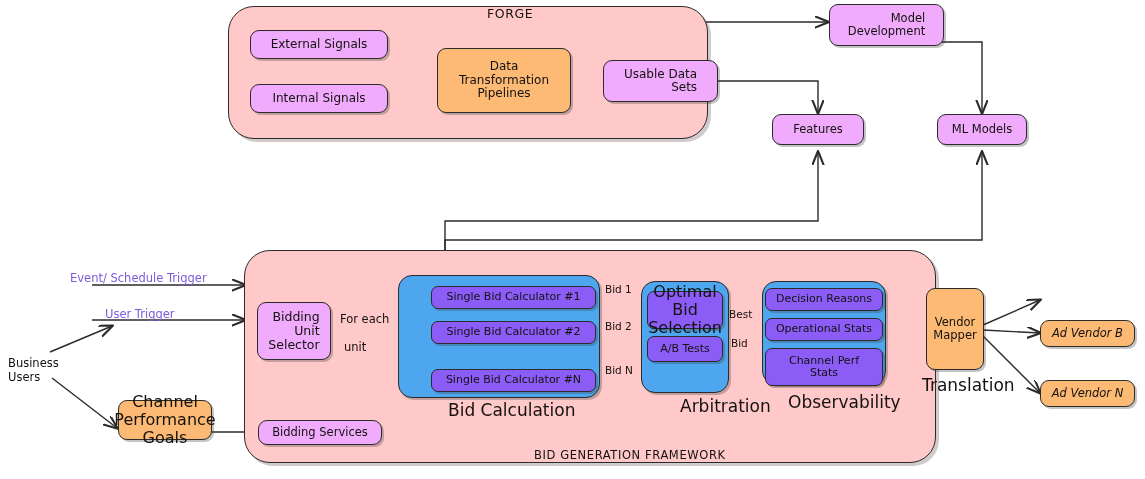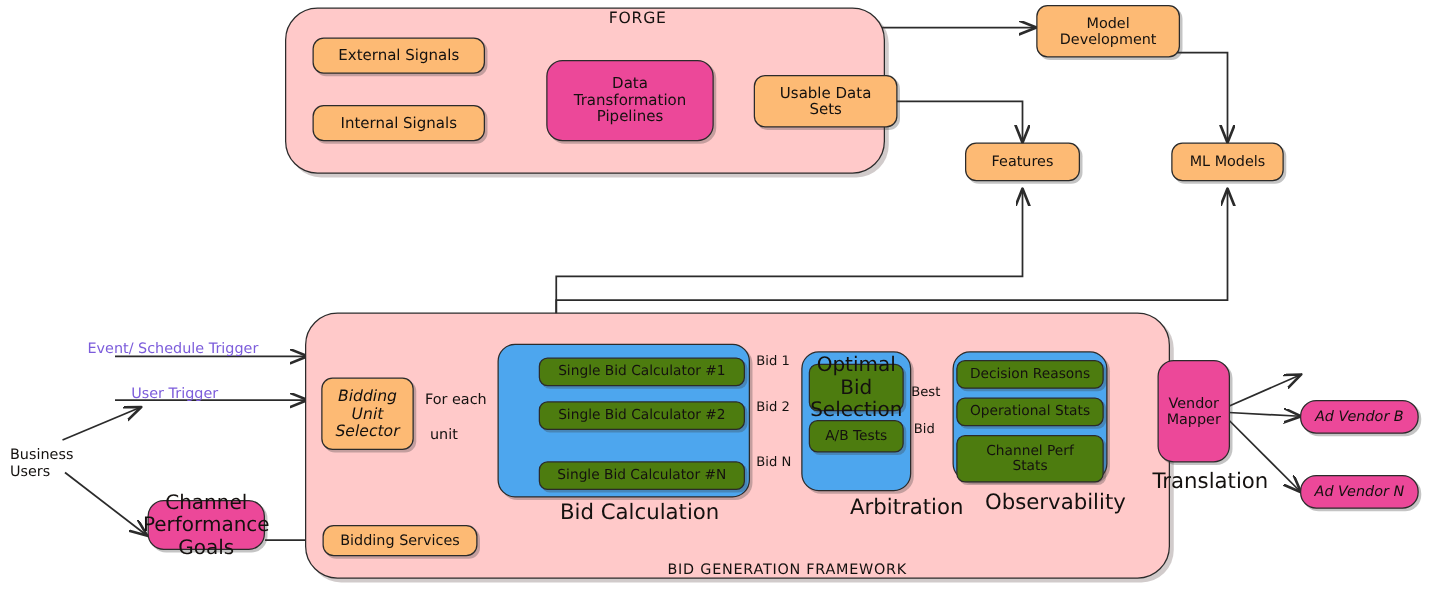--- a/index.html
+++ b/index.html
@@ -16,23 +16,23 @@
     text-align:center;line-height:1.12;
     border:1.6px solid #2b2b2b;
     border-radius:9px;
     box-shadow:2px 2px 0 rgba(60,60,60,.30);
     font-family:"DejaVu Sans", sans-serif;
     color:#14110f;
     z-index:3;
     white-space:pre-line;
   }
   .pink{background:#ffc9c9;border-radius:26px;z-index:1;box-shadow:3px 3px 0 rgba(90,70,70,.28);}
-  .green{background:#fdba74;}
-  .blue{background:#ec4899;border-radius:13px;}
-  .yellow{background:#4d7c0f;border-radius:7px;}
+  .green{background:#f0abfc;text-align:right;}
+  .blue{background:#fdba74;}
+  .yellow{background:#8b5cf6;border-radius:7px;}
   .groupbox{background:#4da6ee;border-radius:14px;z-index:2;}
 
   .caption{
     position:absolute;color:#14110f;font-size:17px;z-index:4;
     font-family:"DejaVu Sans", sans-serif;white-space:nowrap;
   }
   .edgelabel{
     position:absolute;color:#14110f;font-size:10.5px;z-index:5;
     font-family:"DejaVu Sans", sans-serif;white-space:nowrap;
   }
@@ -130,21 +130,21 @@
   <div class="plainlabel" style="left:8px;top:356px;">Business
 Users</div>
 
   <div class="node blue" style="left:118px;top:400px;width:94px;height:40px;font-size:16px;">Channel
 Performance
 Goals</div>
 
   <div class="node pink" style="left:244px;top:250px;width:692px;height:213px;"></div>
   <div class="framelabel" style="left:534px;top:448px;">BID GENERATION FRAMEWORK</div>
 
-  <div class="node green" style="left:257px;top:302px;width:74px;height:58px;font-size:12.5px;font-style:italic;">Bidding
+  <div class="node green" style="left:257px;top:302px;width:74px;height:58px;font-size:12.5px;">Bidding
 Unit
 Selector</div>
 
   <div class="edgelabel" style="left:340px;top:312px;font-size:11.5px;">For each</div>
   <div class="edgelabel" style="left:344px;top:340px;font-size:11.5px;">unit</div>
 
   <div class="node green" style="left:258px;top:420px;width:124px;height:25px;font-size:11.5px;">Bidding Services</div>
 
   <div class="node groupbox" style="left:398px;top:275px;width:202px;height:123px;"></div>
   <div class="node yellow" style="left:431px;top:286px;width:165px;height:23px;font-size:11px;">Single Bid Calculator #1</div>

